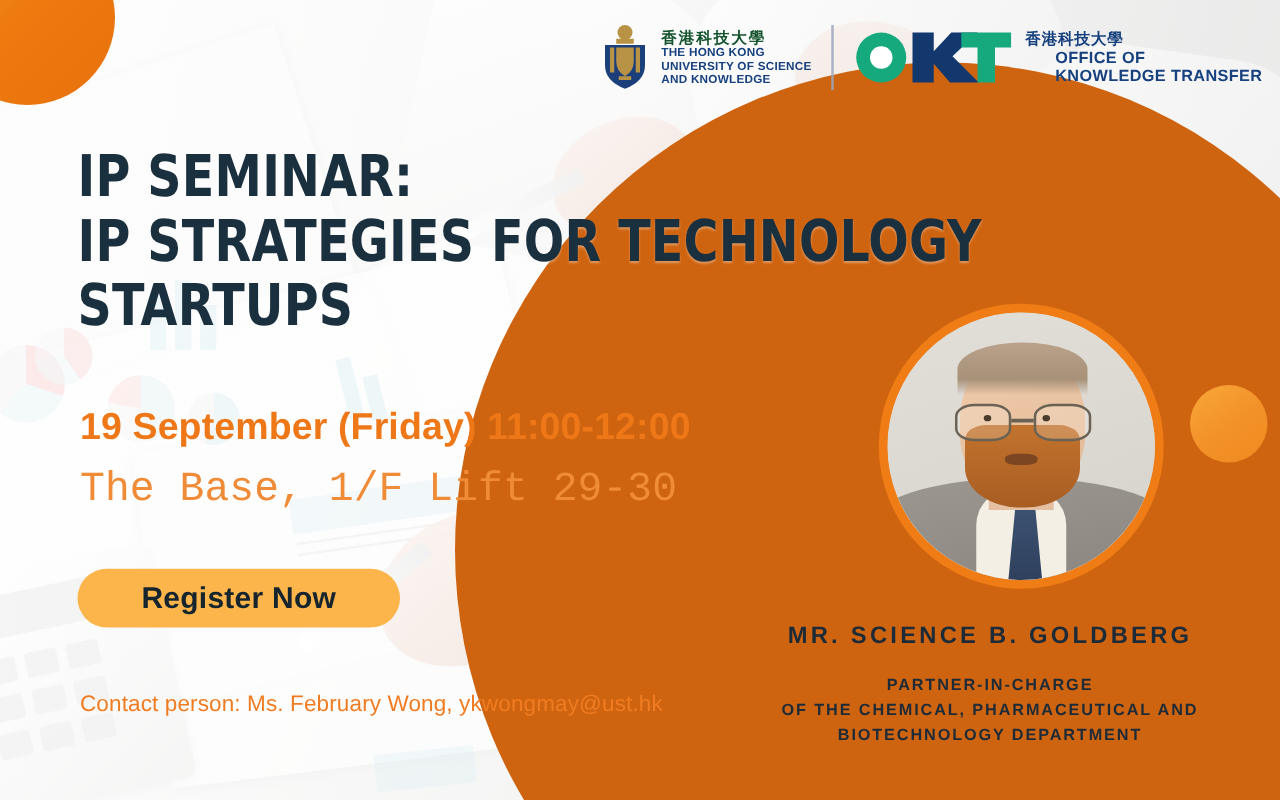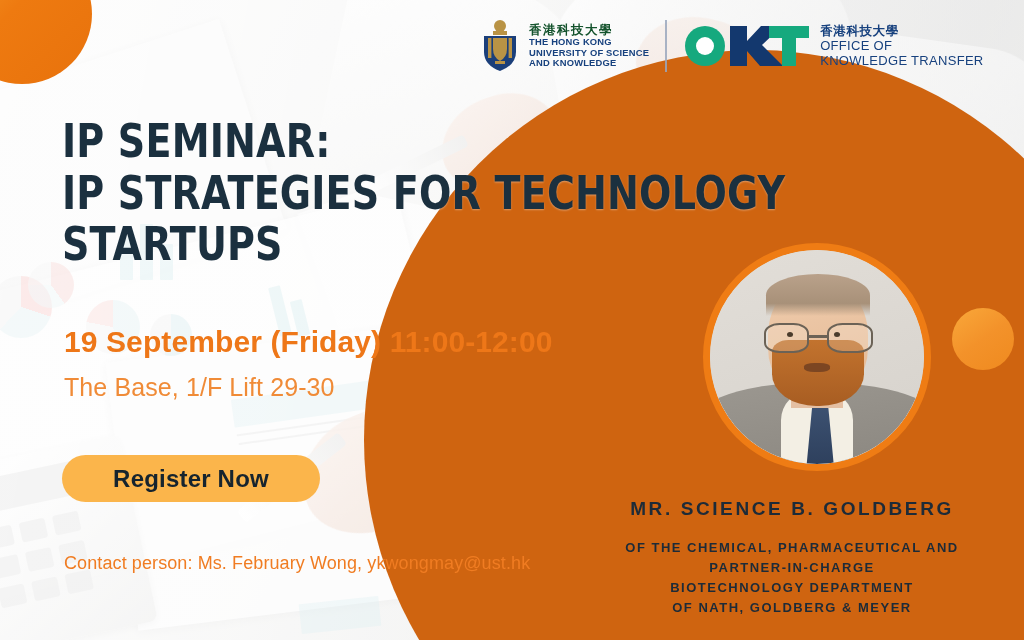--- a/index.html
+++ b/index.html
@@ -98,42 +98,42 @@
   }
   .divider{width:2px;height:52px;background:#9aa7bd;margin:0 16px;opacity:.85;}
   .okt{display:flex;align-items:center;gap:11px;}
   .okt-mark{display:flex;align-items:center;}
   .okt-txt{line-height:1.16;}
   .okt-cn{
     font-size:12.5px;font-weight:bold;color:#17417e;letter-spacing:.6px;
     font-family:"DejaVu Sans", sans-serif;
   }
   .okt-en{
-    font-size:13px;font-weight:normal;color:#17417e;letter-spacing:.3px;
+    font-size:13px;font-weight:bold;color:#17417e;letter-spacing:.3px;margin-left:24px;
   }
 
   
   .title{
     position:absolute;left:62px;top:116px;width:760px;
     font-family:"DejaVu Sans Condensed","Liberation Sans Narrow","Liberation Sans", sans-serif;
     font-weight:bold;font-size:46px;line-height:1.12;
     color:#1b303f;letter-spacing:.2px;
     transform:scaleX(.92);transform-origin:left top;
     text-shadow:0 1px 2px rgba(255,255,255,.35);
   }
   .title div{white-space:nowrap;}
 
   .datetime{
     position:absolute;left:64px;top:325px;
     font-size:30px;font-weight:bold;color:#ee7718;letter-spacing:.1px;
     white-space:nowrap;
   }
   .venue{
     position:absolute;left:64px;top:373px;
-    font-size:25px;color:#f08b37;letter-spacing:.1px;white-space:nowrap;
+    font-size:33px;color:#f08b37;letter-spacing:.1px;white-space:nowrap;font-family:Liberation Mono, monospace;
   }
   .register{
     position:absolute;left:62px;top:455px;width:258px;height:47px;
     background:#fbb54b;border:none;border-radius:24px;
     color:#16242e;font-size:24px;font-weight:bold;
     font-family:"Liberation Sans", sans-serif;
     cursor:pointer;letter-spacing:.2px;
   }
   .contact{
     position:absolute;left:64px;top:553px;
@@ -349,19 +349,18 @@
           <i class="r"></i>
           <b></b>
       </div>
       <div class="ph-eye" style="left:36%;top:38.5%;"></div>
       <div class="ph-eye" style="left:58%;top:38.5%;"></div>
     </div>
   </div>
 
   <div class="speaker-name">MR. SCIENCE B. GOLDBERG</div>
   <div class="speaker-role">
+    <div>PARTNER-IN-CHARGE</div>
     <div>OF THE CHEMICAL, PHARMACEUTICAL AND</div>
-    <div>PARTNER-IN-CHARGE</div>
     <div>BIOTECHNOLOGY DEPARTMENT</div>
-    <div>OF NATH, GOLDBERG &amp; MEYER</div>
   </div>
 
 </div>
 
 </body></html>

